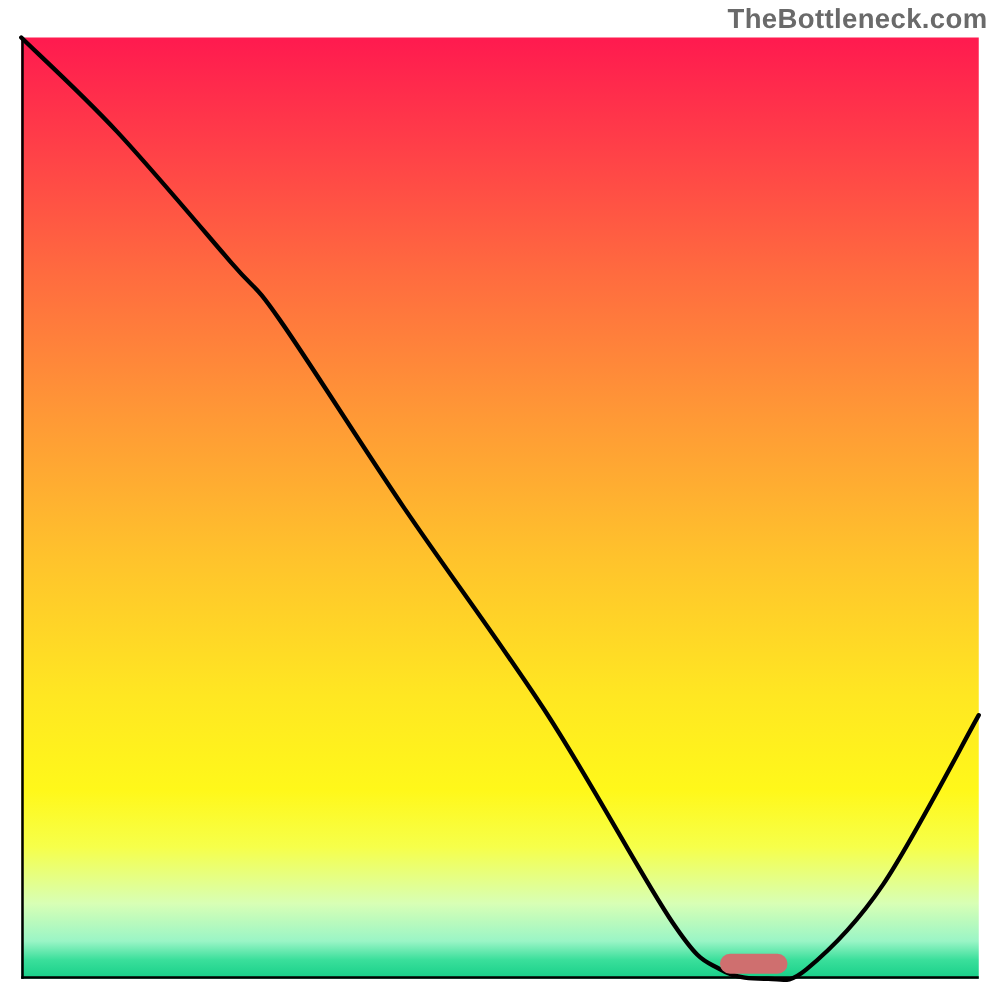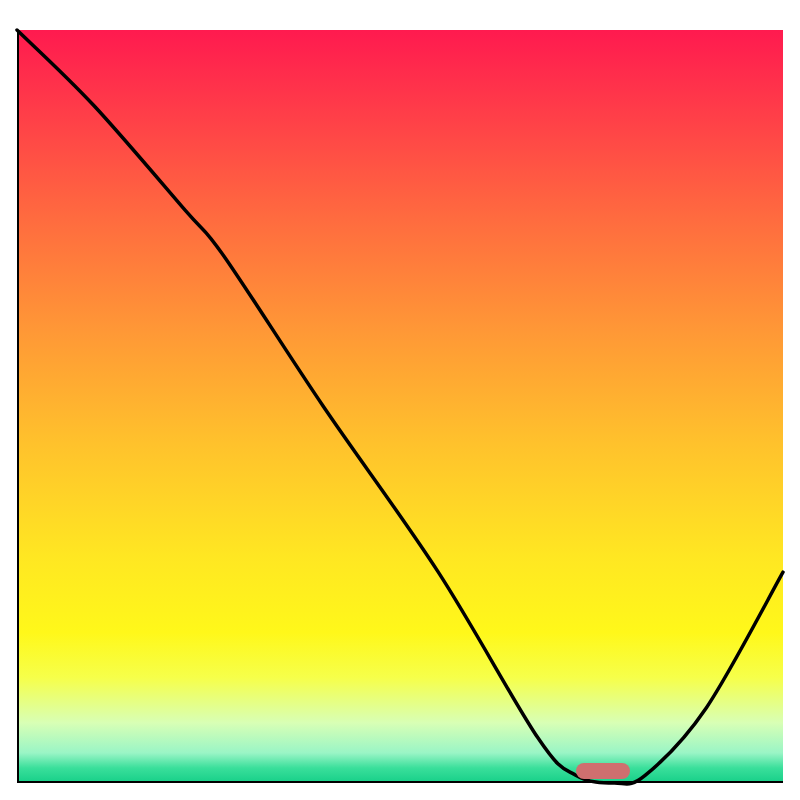--- a/index.html
+++ b/index.html
@@ -83,20 +83,21 @@
     height: 20px;
     border-radius: 999px;
     background: #cf6f6f;
   }
 </style>
 </head>
 <body>
 
 <div class="container">
 
+  <div class="watermark">TheBottleneck.com</div>
 
   <div class="plot-area">
     <div class="gradient-bg"></div>
 
     <svg class="curve" viewBox="0 0 766 753" preserveAspectRatio="none">
       <path id="curve-path" fill="none" stroke="#000000" stroke-width="3.5" stroke-linecap="round" stroke-linejoin="round" d="M 0,0 C 12.766666666666667,12.549999999999992 48.513333333333335,45.17999999999995 76.60000000000001,75.29999999999995 C 104.68666666666668,105.41999999999996 146.81666666666666,155.62000000000003 168.52,180.72000000000003 C 190.22333333333336,205.82000000000002 183.84000000000003,193.26999999999998 206.82000000000002,225.89999999999998 C 229.8,258.53 270.65333333333336,323.79 306.40000000000003,376.5 C 342.1466666666667,429.21 385.55333333333334,486.93999999999994 421.3,542.16 C 457.0466666666667,597.38 497.9,673.9350000000001 520.88,707.82 C 543.86,741.705 546.4133333333333,737.94 559.18,745.47 C 571.9466666666666,753 585.99,753 597.48,753 C 608.97,753 612.8,758.02 628.12,745.47 C 643.44,732.9200000000001 666.42,711.585 689.4,677.7 C 712.38,643.815 753.2333333333333,564.75 766,542.16"></path>
     </svg>
 
     <div id="marker" class="marker" style="left: 559.18px; width: 53.62px; bottom: 4px; height: 16px; background: rgb(207, 111, 111);"></div>
   </div>

